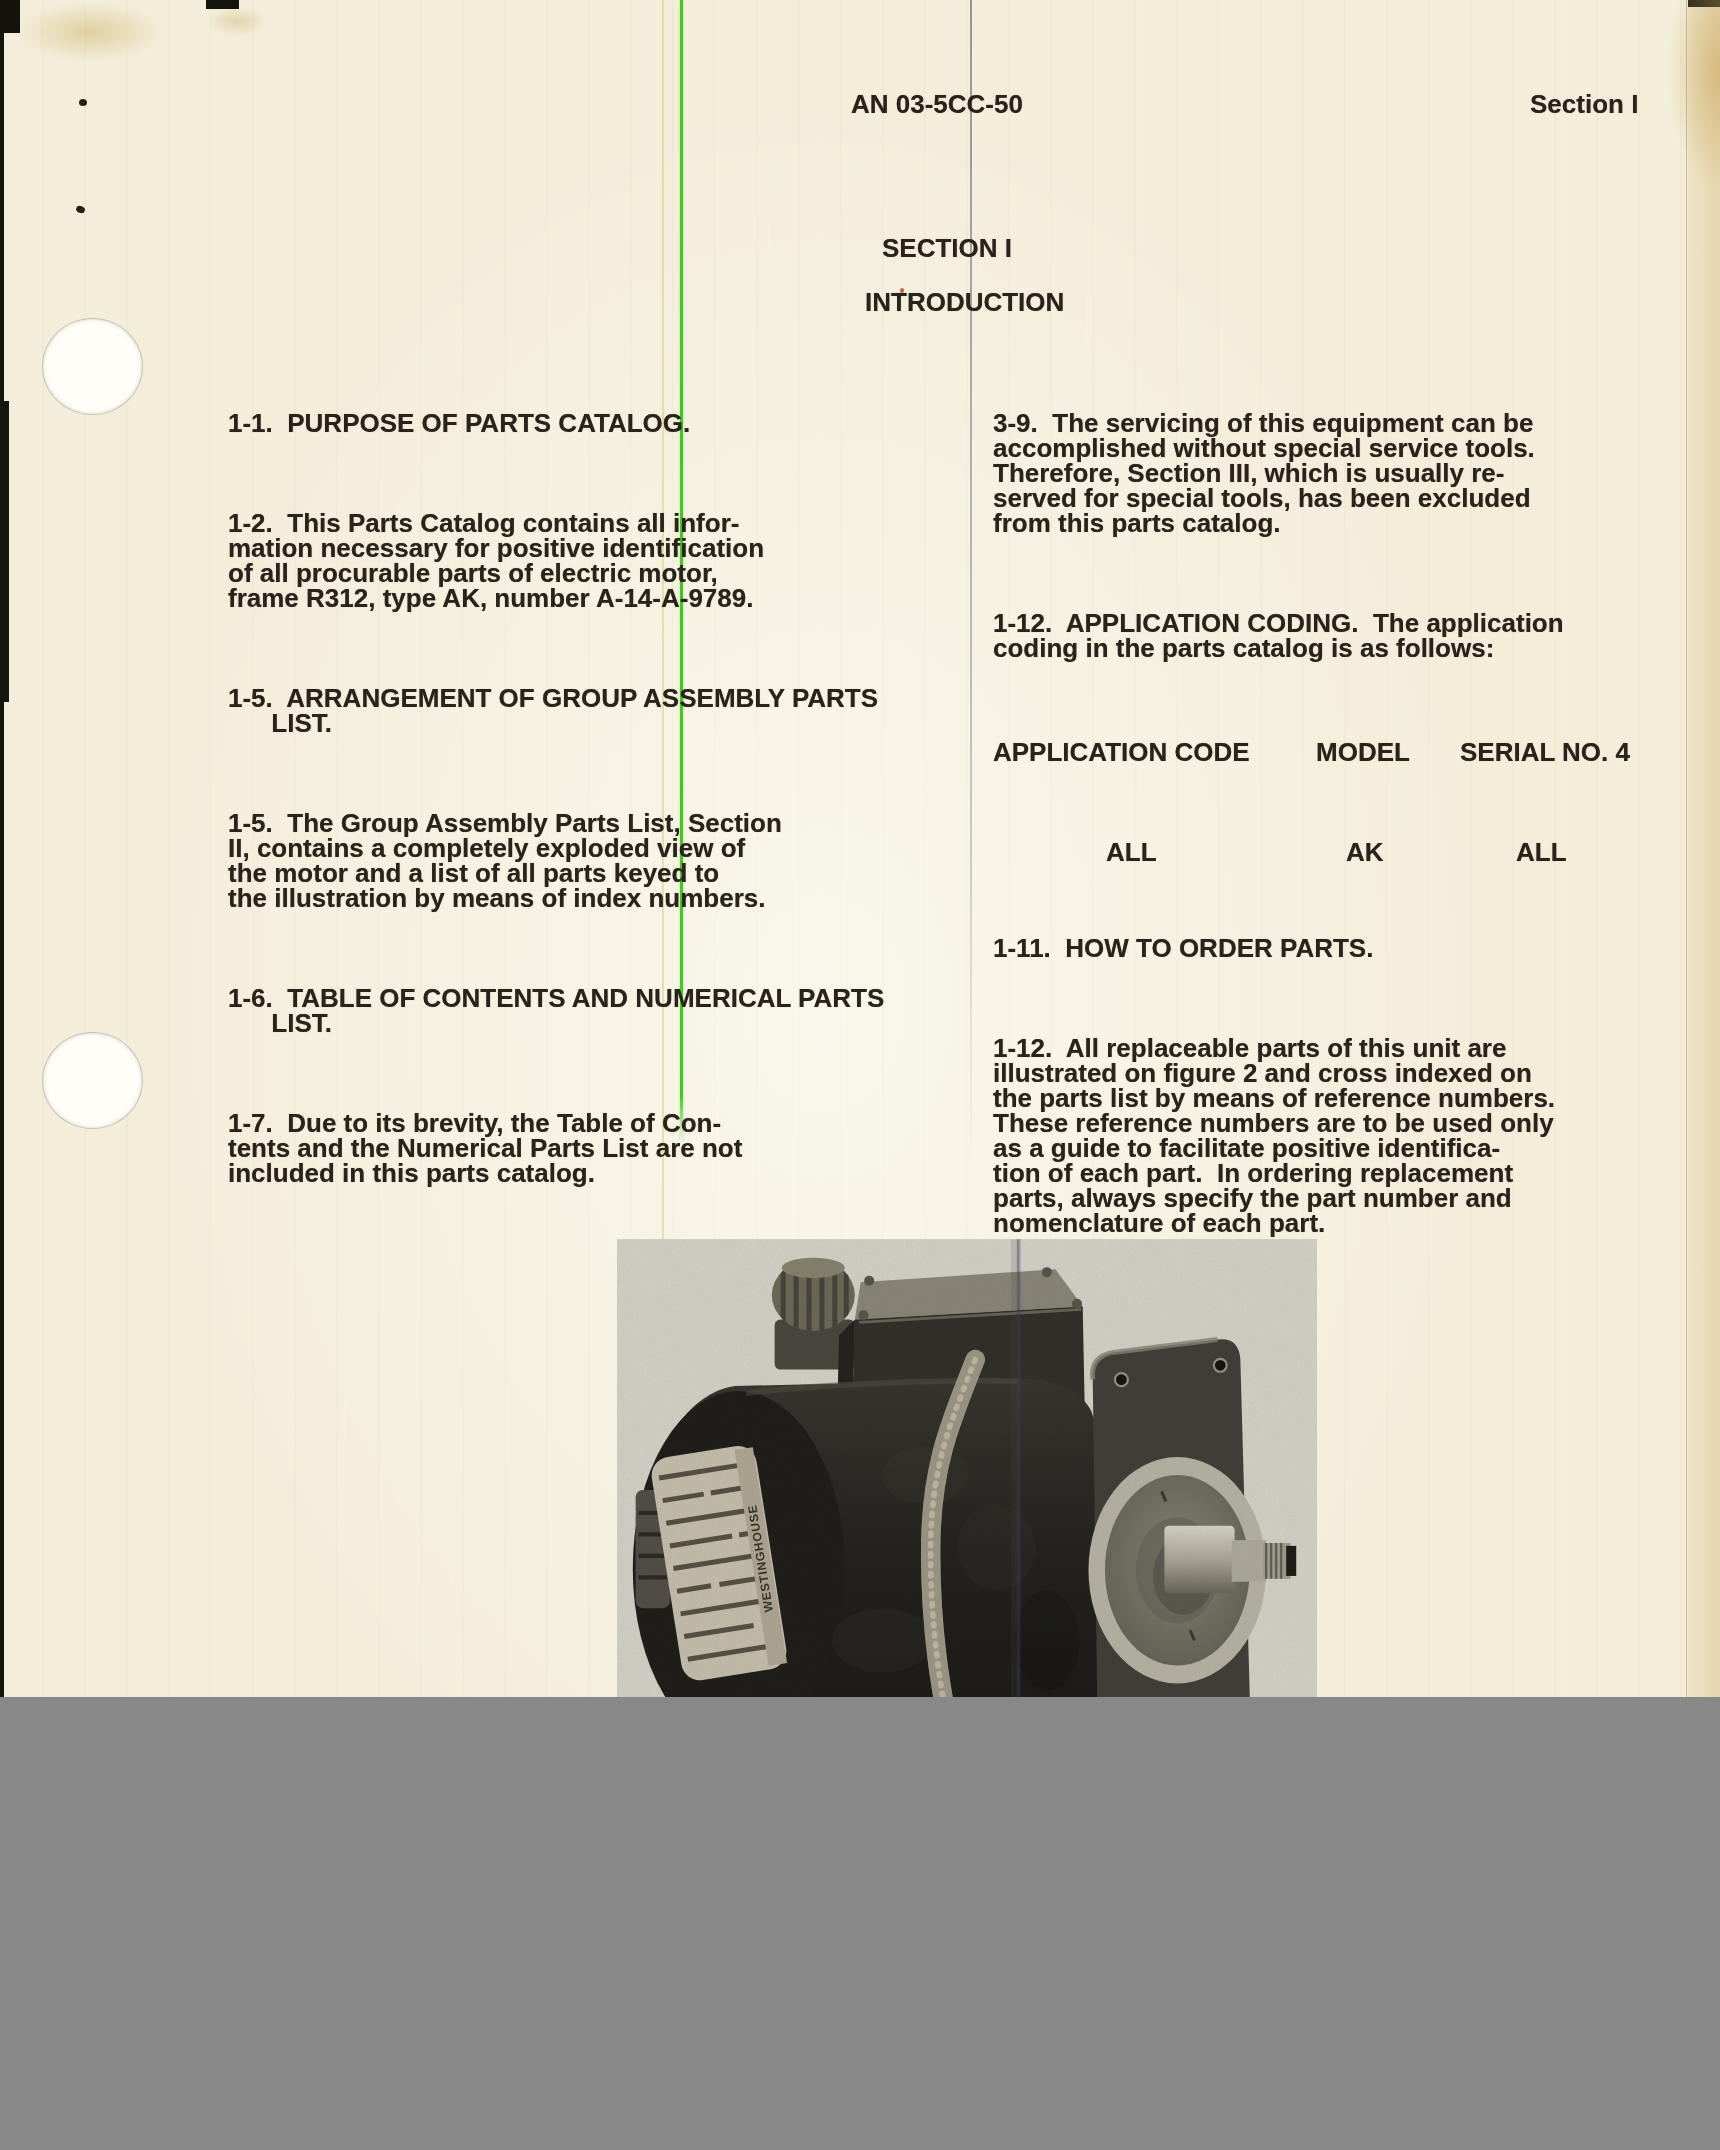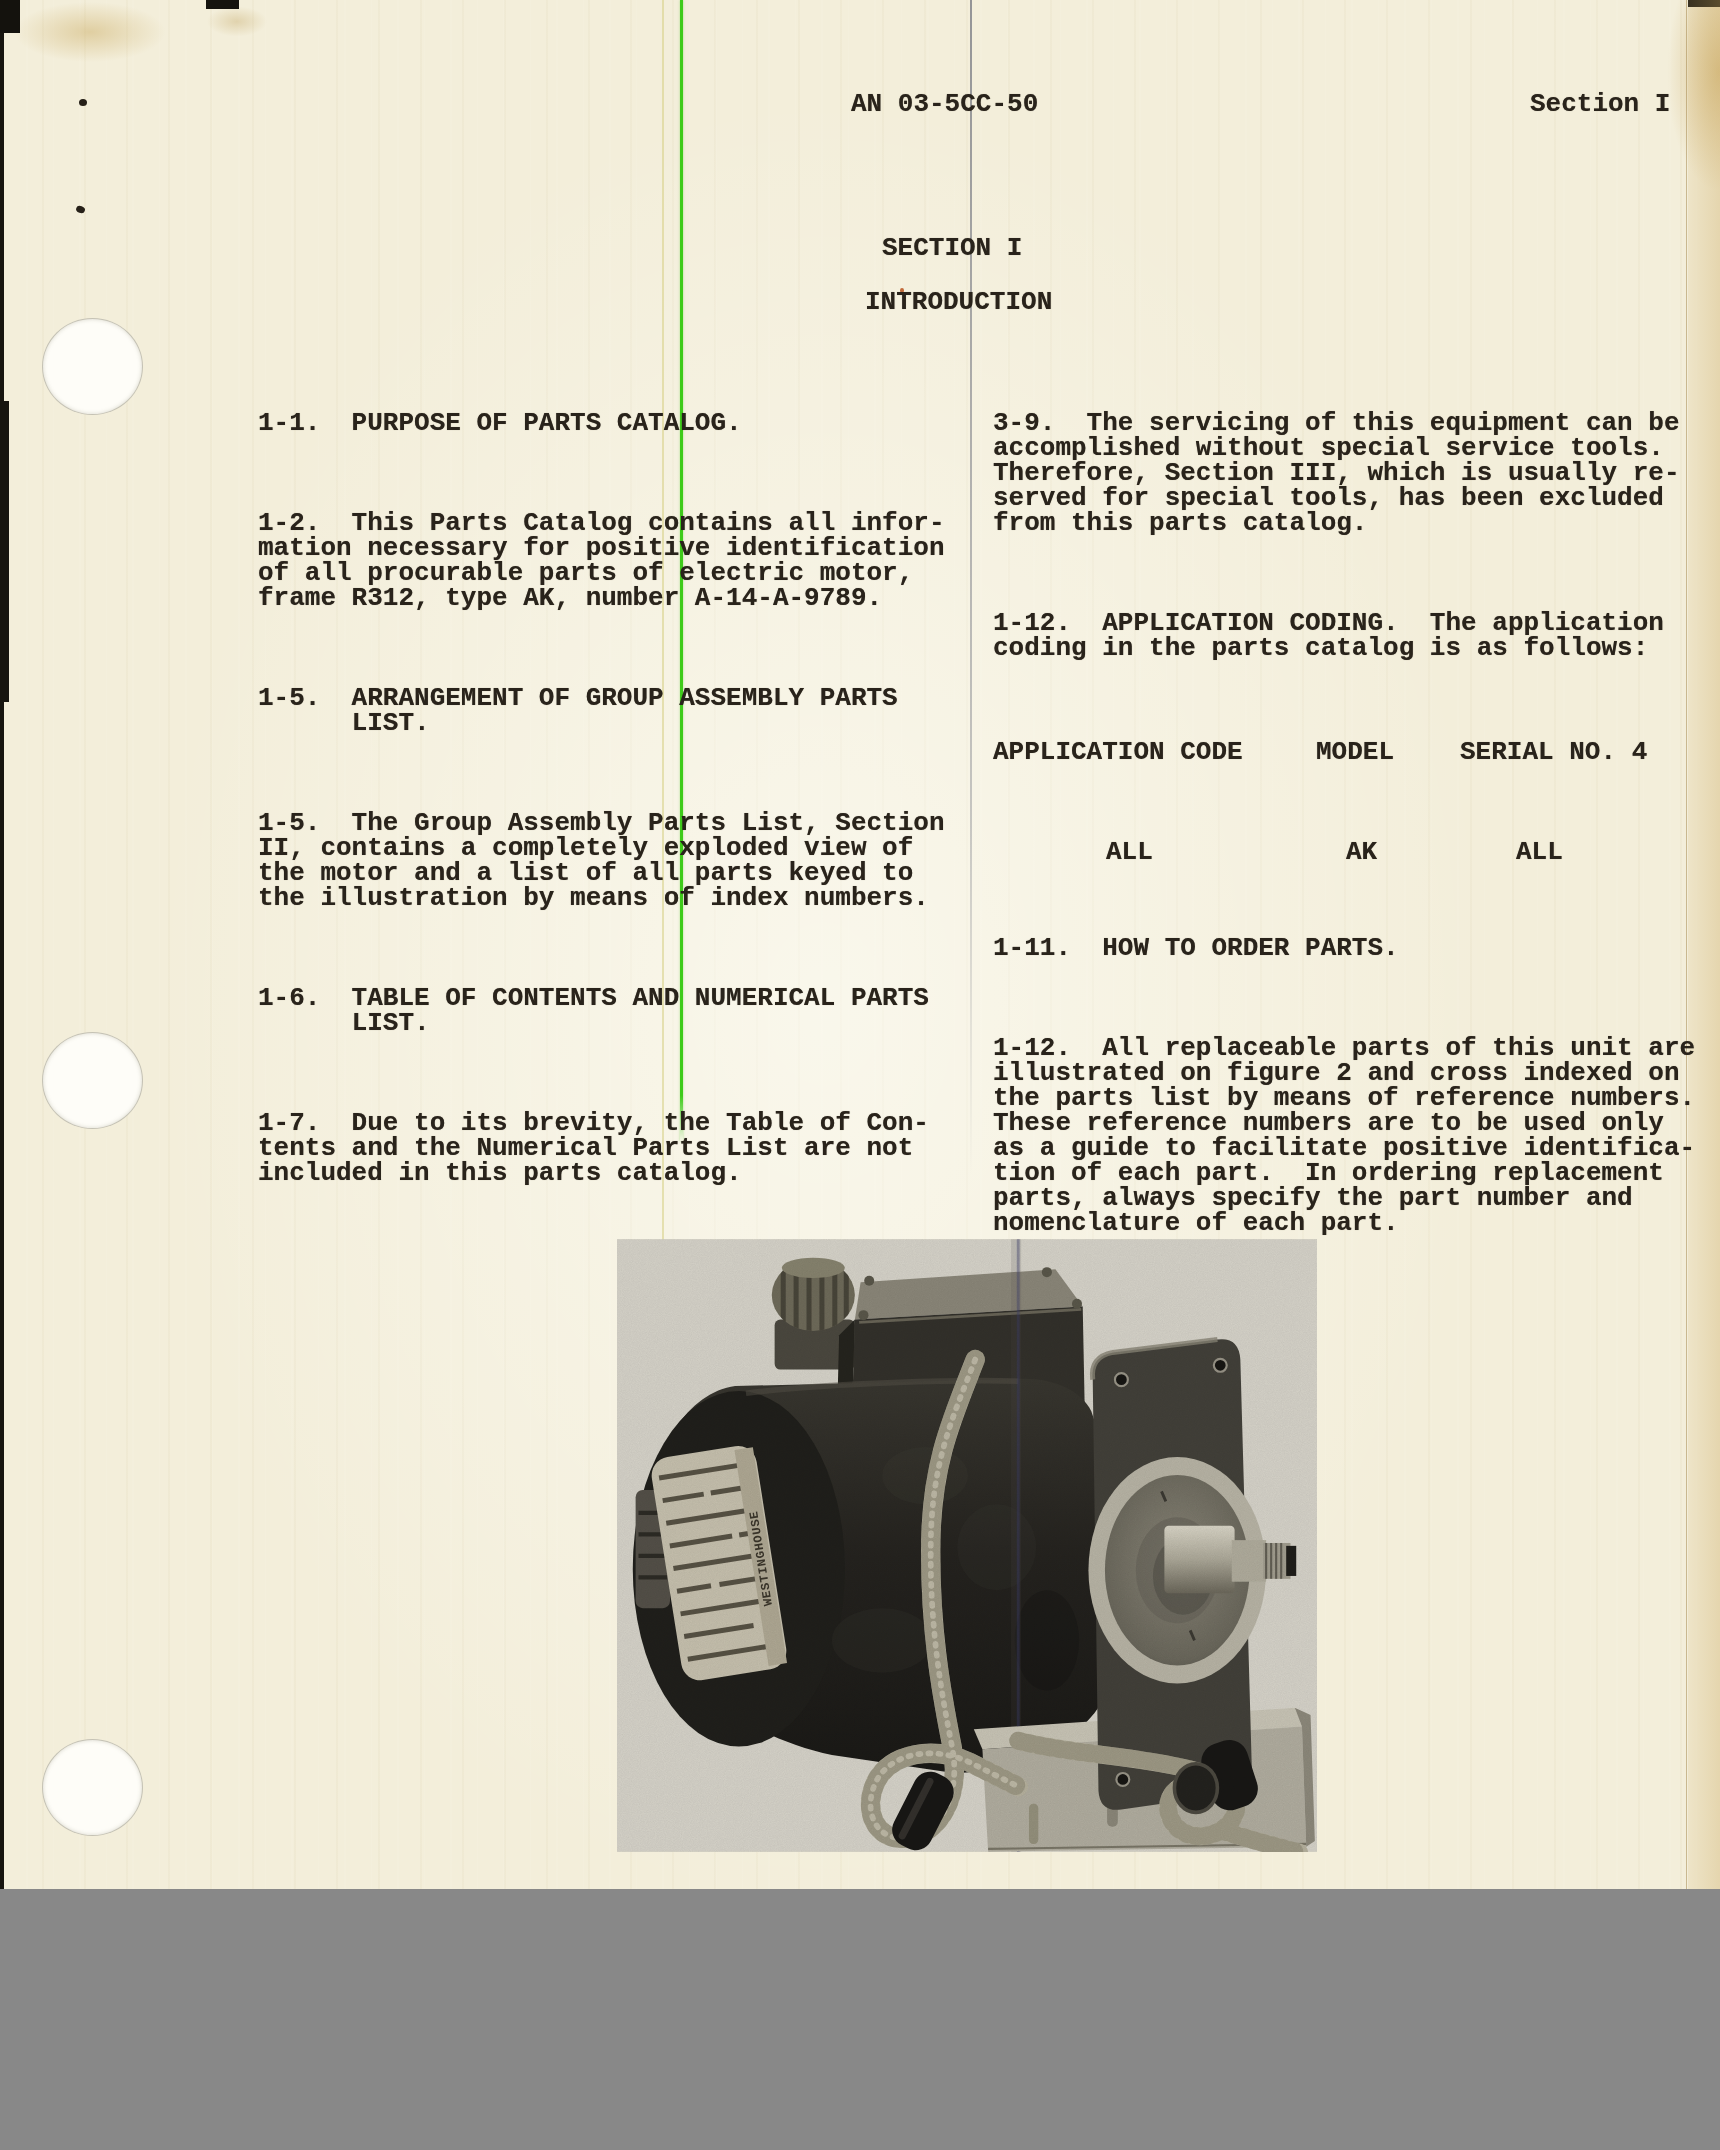--- a/index.html
+++ b/index.html
@@ -1,18 +1,18 @@
 <!DOCTYPE html>
 <html style="font-size:11.5px"><head>
 <meta charset="utf-8">
 <style>
   html,body{margin:0;padding:0;background:#888;}
   .page{
-    position:relative;width:1721px;height:1889px;overflow:hidden;
-    font-family:Liberation Mono, monospace;
+    position:relative;width:1721px;height:1697px;overflow:hidden;
+    font-family:Liberation Sans, sans-serif;
     color:#29231b;
     background-color:#f3eeda;
     background-image:
       radial-gradient(ellipse 108px 43px at 90px 32px, rgba(200,168,92,.45), rgba(200,168,92,0) 70%),
       radial-gradient(ellipse 43px 21.5px at 237px 21.5px, rgba(190,160,90,.35), rgba(190,160,90,0) 70%),
       radial-gradient(ellipse 72px 165px at 1719px 72px, rgba(196,158,80,.55), rgba(196,158,80,0) 72%),
       radial-gradient(ellipse 93px 215px at 1721px 2108px, rgba(190,152,76,.5), rgba(190,152,76,0) 72%),
       radial-gradient(ellipse 172px 72px at 29px 2147px, rgba(150,130,80,.25), rgba(150,130,80,0) 70%),
       radial-gradient(ellipse 789px 1075px at 824px 1004px, rgba(255,255,250,.55), rgba(255,255,250,0) 85%),
       repeating-linear-gradient(90deg, rgba(170,150,90,.05) 0 2.2px, rgba(0,0,0,0) 2.2px 42px),
@@ -59,21 +59,21 @@
   <div class="dot" style="left:79px;top:99px;width:8px;height:7.2px;"></div>
   <div class="dot" style="left:76px;top:206px;width:9.3px;height:7.2px;transform:rotate(20deg);"></div>
   <div class="dot" style="left:900px;top:288px;width:4.3px;height:5px;background:#c26a3a;"></div>
 
   <div class="abs txt" style="left:851px;top:92px;">AN 03-5CC-50</div>
   <div class="abs txt" style="left:1530px;top:92px;">Section I</div>
 
   <div class="abs txt" style="left:882px;top:236px;">SECTION I</div>
   <div class="abs txt" style="left:865px;top:290px;">INTRODUCTION</div>
 
-  <div class="col txt" style="left:228px;top:361px;margin-left:30px;">
+  <div class="col txt" style="left:228px;top:361px;">
     <p>1-1.  PURPOSE OF PARTS CATALOG.</p>
     <p>1-2.  This Parts Catalog contains all infor-
 mation necessary for positive identification
 of all procurable parts of electric motor,
 frame R312, type AK, number A-14-A-9789.</p>
     <p>1-5.  ARRANGEMENT OF GROUP ASSEMBLY PARTS
       LIST.</p>
     <p>1-5.  The Group Assembly Parts List, Section
 II, contains a completely exploded view of
 the motor and a list of all parts keyed to

